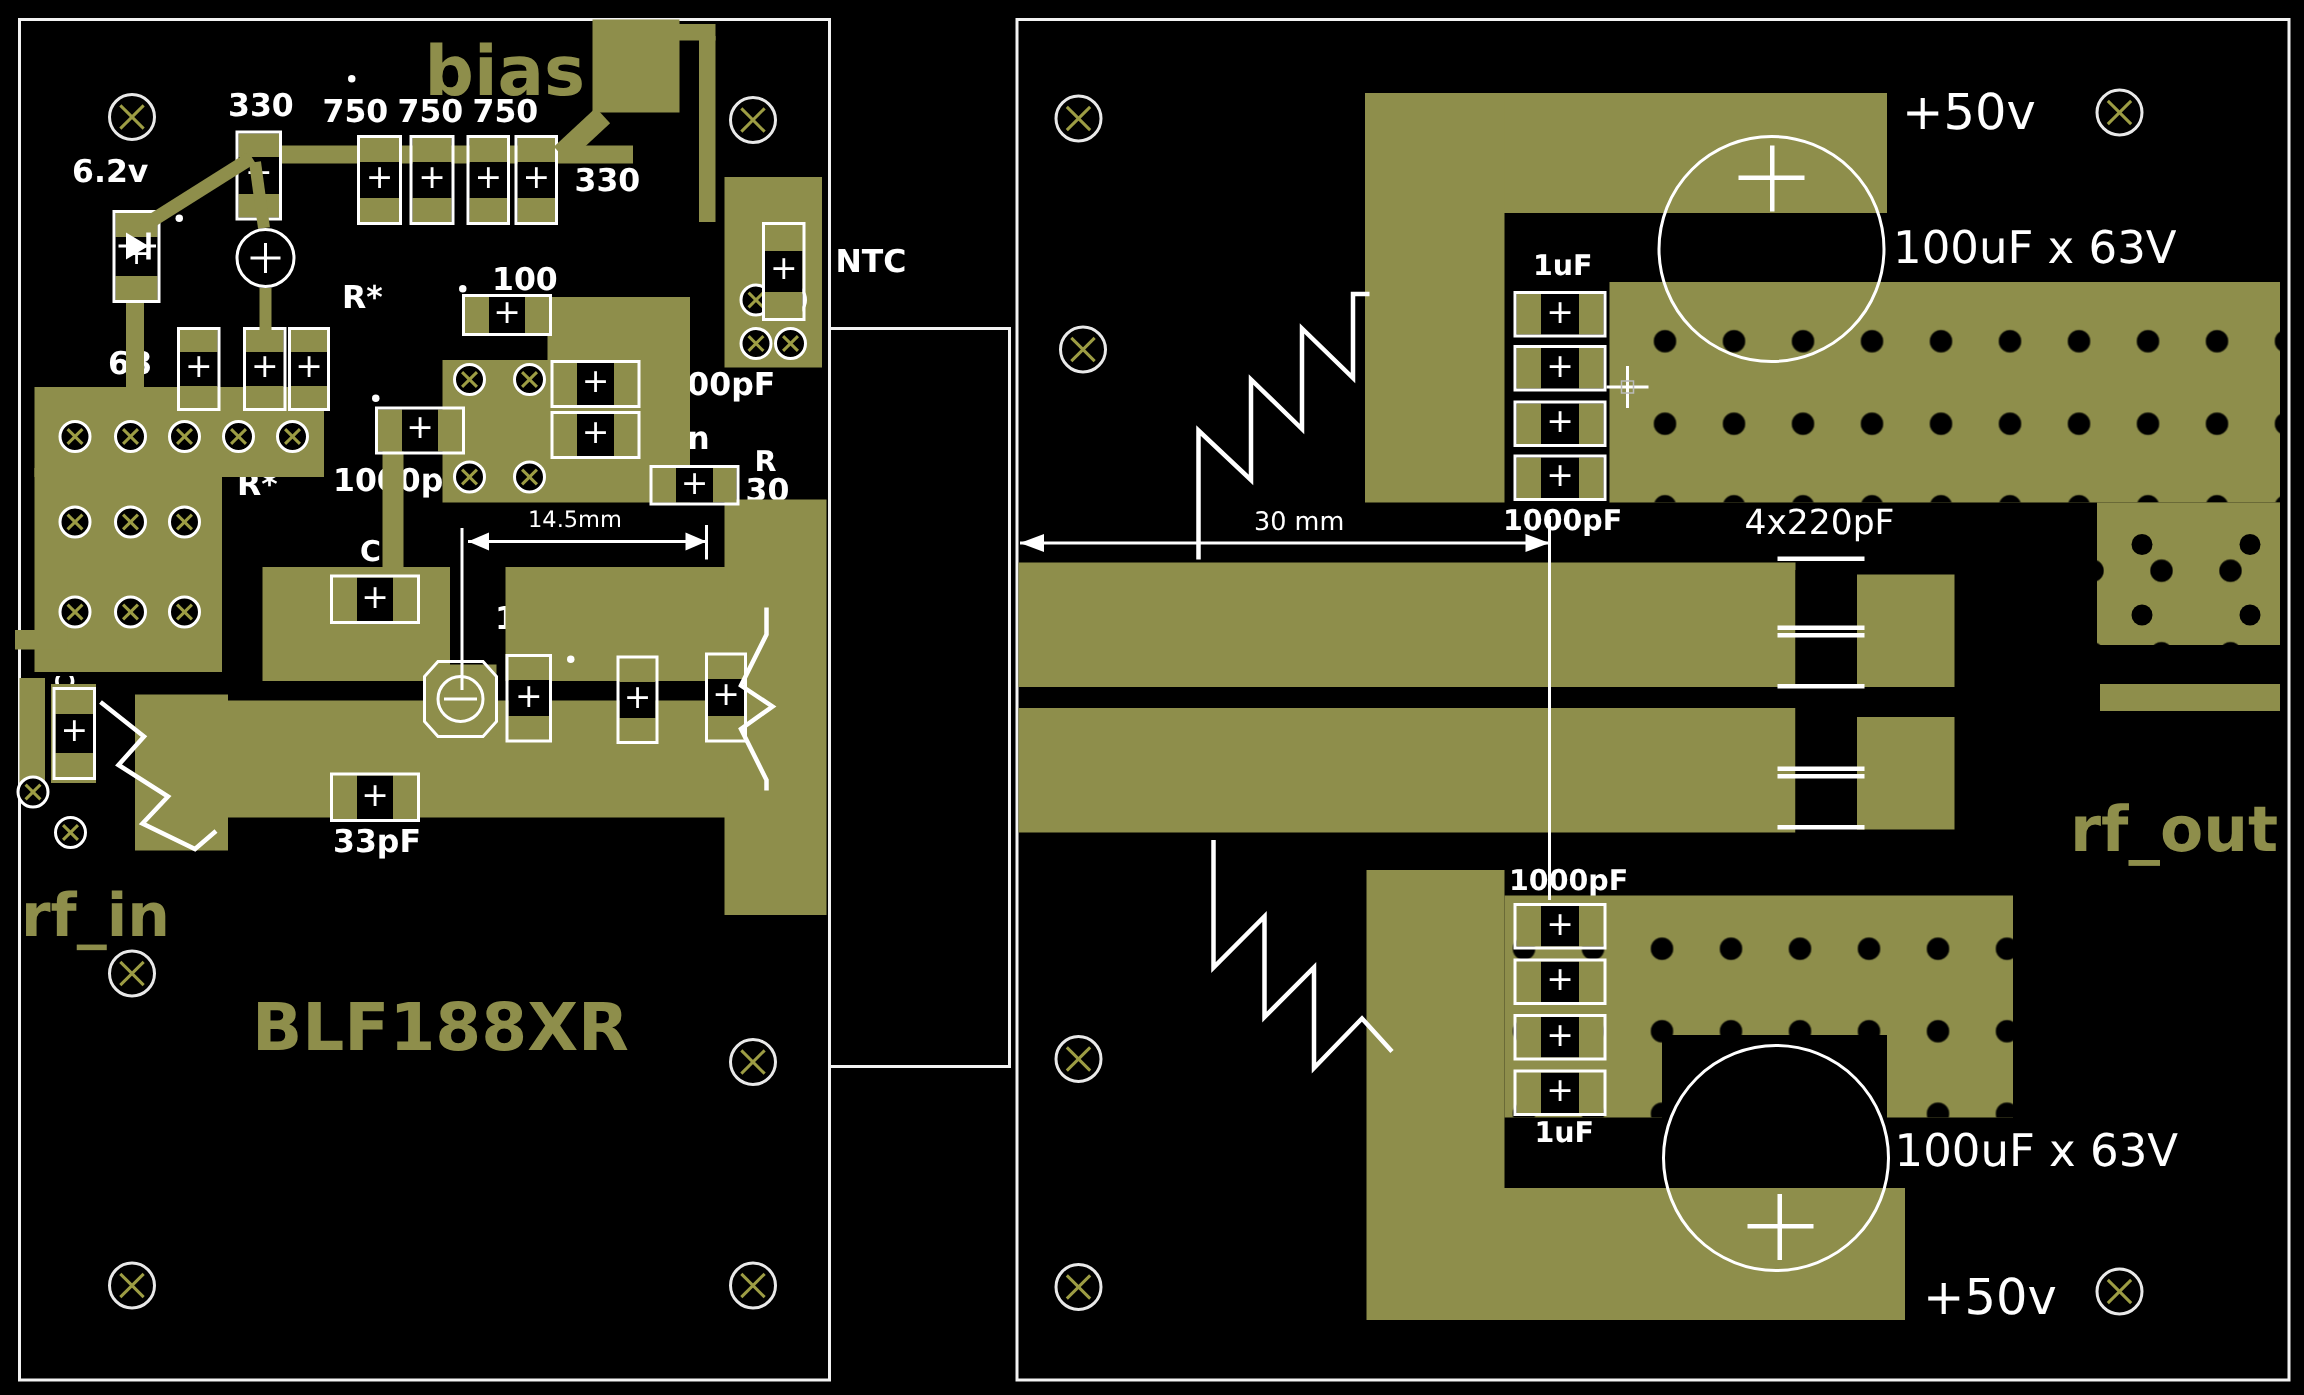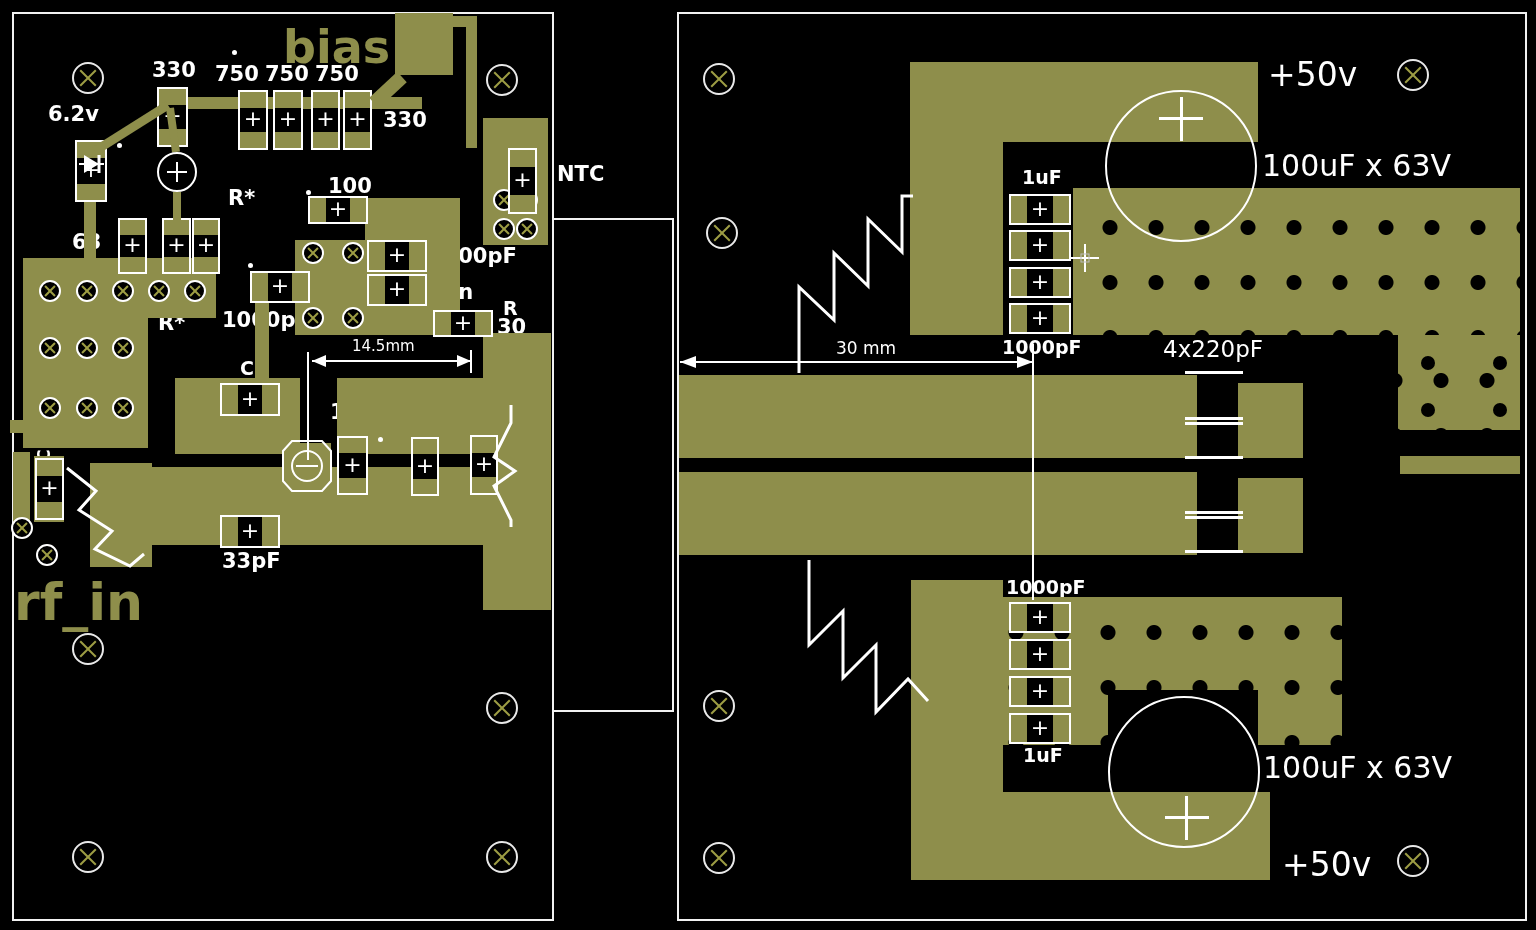--- a/index.html
+++ b/index.html
@@ -201,26 +201,28 @@
   <div class="silk" style="left:330px;top:400px;font-size:21px;">10pf</div>
   <div class="silk" style="left:280px;top:494px;font-size:23px;">35pF</div>
   <div class="silk" style="left:412px;top:508px;font-size:23px;">33</div>
   <div class="silk" style="left:452px;top:403px;font-size:21px;">68pf</div>
   <div class="silk" style="left:508px;top:525px;font-size:21px;transform:rotate(-90deg);transform-origin:0 0;">5nHn</div>
   <div class="silk" style="left:240px;top:492px;font-size:19px;">C</div>
   <div class="silk" style="left:222px;top:549px;font-size:21px;">33pF</div>
   <div class="silk" style="left:34px;top:462px;font-size:17px;transform:rotate(-90deg);transform-origin:0 0;">C</div>
 
   <div class="coppertext" style="left:283px;top:20px;font-size:46px;">bias</div>
-  <div class="coppertext" style="left:14px;top:572px;font-size:52px;text-align:center;">rf_in</div>
+  <div class="coppertext" style="left:14px;top:588px;font-size:40px;text-align:center;">rf_in</div>
+  <div class="coppertext" style="left:168px;top:660px;font-size:44px;">BLF188XR</div>
 
   <div class="silk" style="left:1268px;top:55px;font-size:33px;font-weight:400;">+50v</div>
   <div class="silk" style="left:1262px;top:148px;font-size:30px;font-weight:400;">100uF x 63V</div>
   <div class="silk" style="left:1163px;top:336px;font-size:23px;font-weight:400;">4x220pF</div>
   <div class="silk" style="left:836px;top:338px;font-size:17px;font-weight:400;">30 mm</div>
+  <div class="coppertext" style="left:1380px;top:528px;font-size:42px;">rf_out</div>
   <div class="silk" style="left:1263px;top:750px;font-size:30px;font-weight:400;">100uF x 63V</div>
   <div class="silk" style="left:1282px;top:845px;font-size:33px;font-weight:400;">+50v</div>
 
   <div class="silk" style="left:1022px;top:166px;font-size:19px;">1uF</div>
   <div class="silk" style="left:988px;top:198px;font-size:19px;">C</div>
   <div class="silk" style="left:988px;top:234px;font-size:19px;">C</div>
   <div class="silk" style="left:1074px;top:226px;font-size:19px;">0.1uF</div>
   <div class="silk" style="left:988px;top:271px;font-size:19px;">C</div>
   <div class="silk" style="left:1073px;top:270px;font-size:19px;">10nF</div>
   <div class="silk" style="left:988px;top:307px;font-size:19px;">C</div>

